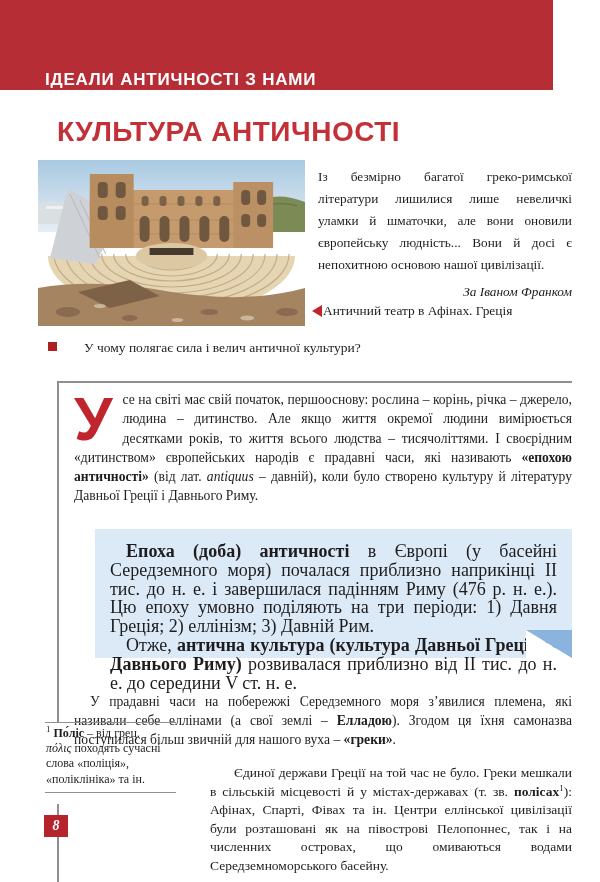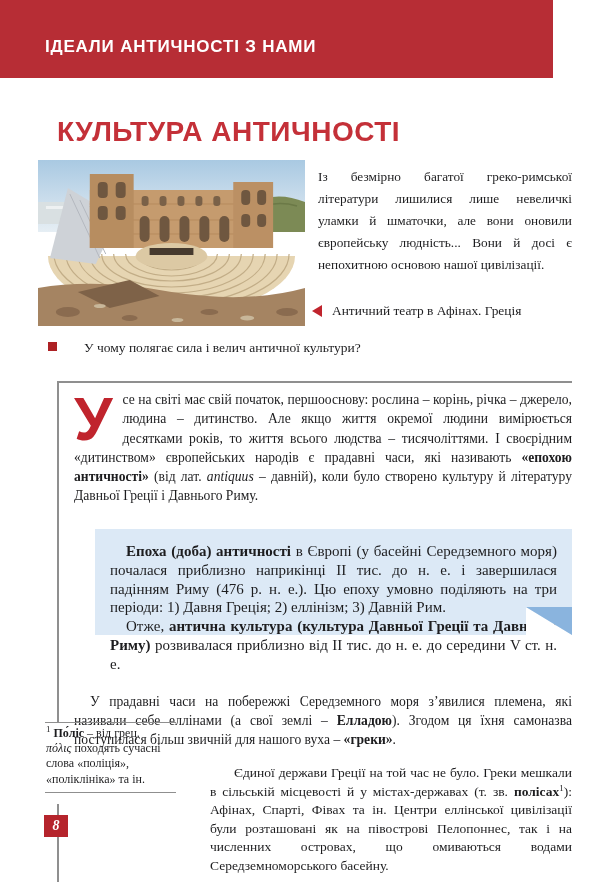--- a/index.html
+++ b/index.html
@@ -6,56 +6,56 @@
     --accent-red:#b72d35; --title-red:#c43038; --dropcap-red:#c0242d;
     --box-blue:#dce9f6; --fold-blue:#8ab4de; --line-gray:#8f8f8f;
     --text-dark:#1d1d1f; --badge-red:#b5242c;
   }
   html,body{margin:0;padding:0;background:#ffffff;}
   .page{position:relative;width:600px;height:882px;background:#fff;overflow:hidden;
         font-family:"Liberation Serif","DejaVu Serif",serif;color:var(--text-dark);}
   .b{font-weight:bold;} .i{font-style:italic;}
   sup{font-size:9px;line-height:0;vertical-align:super;}
 
-  .banner{position:absolute;left:0;top:0;width:553px;height:78px;background:var(--accent-red);
-          display:flex;align-items:center;}
+  .banner{position:absolute;left:0;top:0;width:553px;height:90px;background:var(--accent-red);
+          display:flex;align-items:flex-end;}
   .banner-text{margin:16px 0 0 45px;color:#fff;font-family:"Liberation Sans","DejaVu Sans",sans-serif;
           font-weight:bold;font-size:17px;letter-spacing:0.8px;}
 
   .page-title{position:absolute;left:45px;top:104px;margin:12px;color:var(--title-red);
           font-family:"Liberation Sans","DejaVu Sans",sans-serif;font-weight:bold;
           font-size:28px;letter-spacing:0.5px;}
 
   .photo{position:absolute;left:38px;top:160px;width:267px;height:166px;overflow:hidden;}
   .photo svg{display:block;width:100%;height:100%;}
 
   .quote{position:absolute;left:318px;top:166px;width:254px;font-size:13.3px;line-height:22px;
           text-align:justify;}
   .attribution{margin-top:5px;text-align:right;font-style:italic;font-size:13.3px;}
 
-  .caption-row{position:absolute;left:312px;top:303px;width:262px;display:flex;align-items:center;gap:10px;
+  .caption-row{position:absolute;left:312px;top:303px;width:262px;display:flex;align-items:center;gap:1px;
           font-size:13.4px;}
   .caption-arrow{flex:0 0 auto;width:0;height:0;border-top:6px solid transparent;
           border-bottom:6px solid transparent;border-right:10px solid var(--dropcap-red);}
 
   .questions{position:absolute;left:48px;top:338px;width:520px;}
   .question-item{display:flex;align-items:flex-start;gap:27px;font-size:13.5px;line-height:19px;}
   .bullet-square{flex:0 0 auto;width:9px;height:9px;margin-top:4px;background:#ad2124;}
 
   .frame-top{position:absolute;left:57px;top:381px;width:515px;height:1.5px;background:var(--line-gray);}
   .frame-vline{position:absolute;left:57px;top:381px;width:1.5px;height:341px;background:var(--line-gray);}
   .frame-vline-lower{position:absolute;left:57px;top:804px;width:1.5px;height:78px;background:var(--line-gray);}
 
   .lead{position:absolute;left:74px;top:390px;width:498px;font-size:13.6px;line-height:19.3px;
           text-align:justify;}
   .dropcap{float:left;color:var(--dropcap-red);font-family:"Liberation Sans","DejaVu Sans",sans-serif;
           font-weight:bold;font-size:62px;line-height:48px;margin:5px 10px 2px 0;}
 
-  .infobox{position:absolute;left:95px;top:529px;width:477px;height:106px;background:var(--box-blue);
-          box-sizing:border-box;padding:13px 15px 16px 15px;font-size:15px;line-height:18.8px;
+  .infobox{position:absolute;left:95px;top:529px;width:477px;height:129px;background:var(--box-blue);
+          box-sizing:border-box;padding:13px 15px 16px 15px;font-size:18px;line-height:18.8px;
           text-align:justify;}
   .infobox p{margin:0;text-indent:16px;}
   .fold-corner{position:absolute;right:0;bottom:0;width:46px;height:28px;display:block;}
 
   .para-hellenes{position:absolute;left:74px;top:684px;width:498px;font-size:13.6px;line-height:19px;
           text-align:justify;text-indent:16px;margin-top:8px;}
 
   .footnote{position:absolute;left:45px;top:722px;width:131px;border-top:1.5px solid var(--line-gray);
           border-bottom:1.5px solid var(--line-gray);box-sizing:border-box;padding:3px 10px 5px 1px;
           font-size:12px;line-height:15.2px;}
@@ -160,20 +160,21 @@
       <g fill="#c8b79a">
           <ellipse cx="62" cy="146" rx="6" ry="2"></ellipse>
           <ellipse cx="210" cy="158" rx="7" ry="2.5"></ellipse>
           <ellipse cx="140" cy="160" rx="6" ry="2"></ellipse>
         </g>
     </svg>
   </figure>
 
   <div class="quote">
     <span>Із безмірно багатої греко-римської літератури лишилися лише невеличкі уламки й шматочки, але вони оновили європейську людність... Вони й досі є непохитною основою нашої цивілізації.</span>
+    <div class="attribution">За Іваном Франком</div>
   </div>
 
   <div class="caption-row">
     <span class="caption-arrow"></span>
     <span>Античний театр в Афінах. Греція</span>
   </div>
 
   <div class="questions">
     <div class="question-item">
       <span class="bullet-square"></span>

